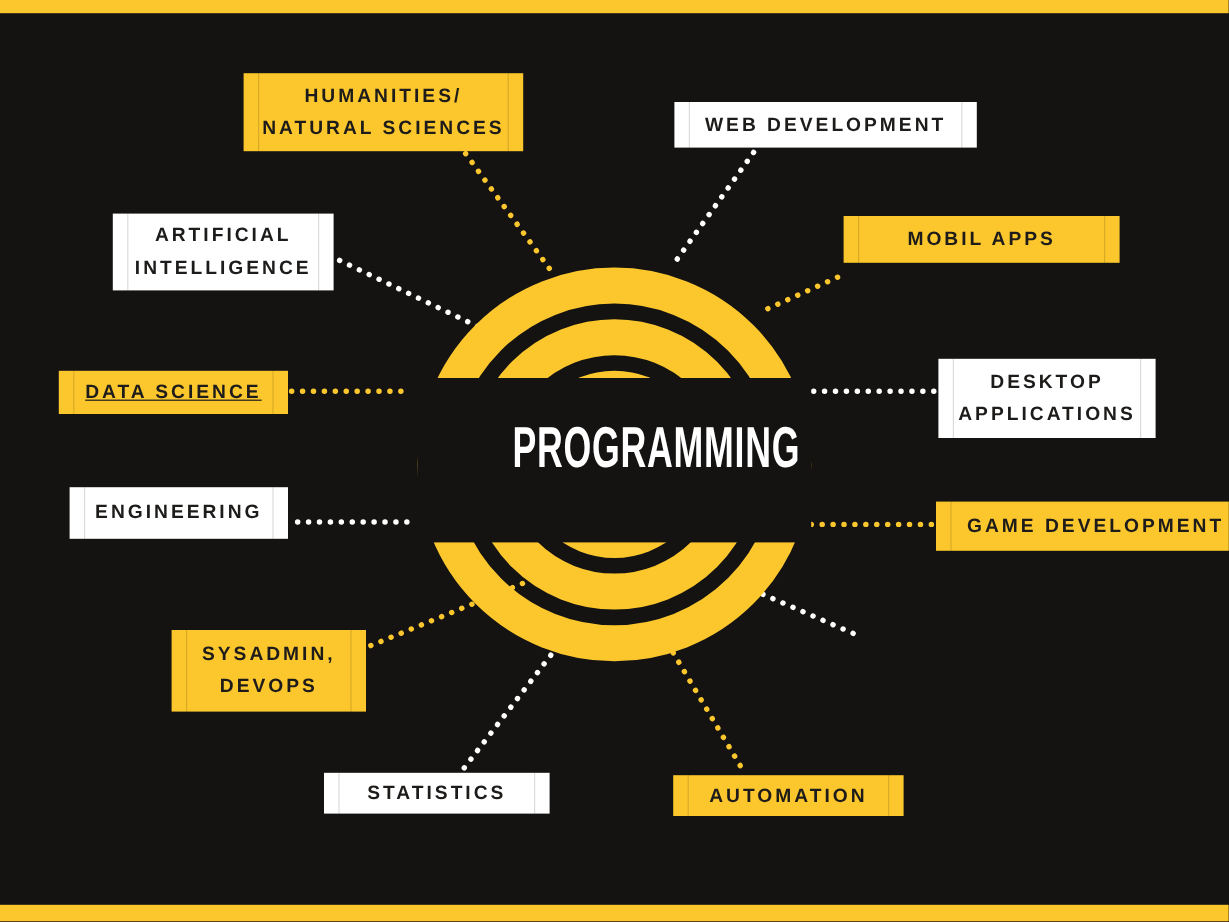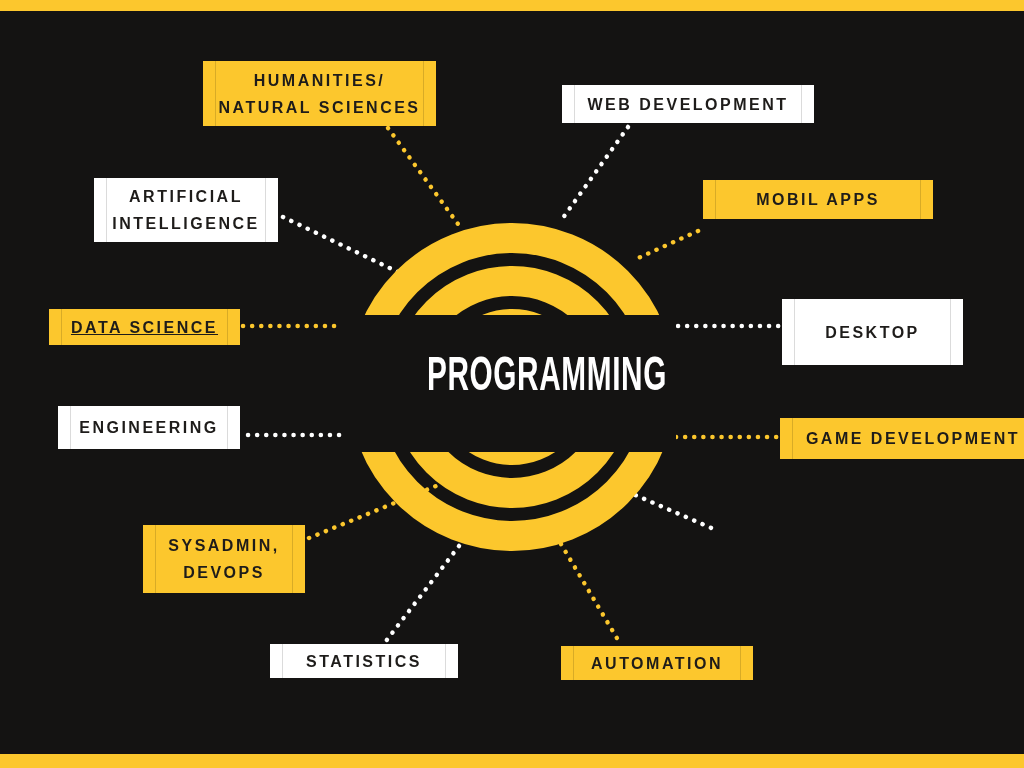--- a/index.html
+++ b/index.html
@@ -94,20 +94,21 @@
   <div class="node yellow" style="left:703px;top:180px;width:230px;height:39px;">
     <span>MOBIL APPS</span>
   </div>
 
   <div class="node yellow" style="left:49px;top:309px;width:191px;height:36px;text-decoration:underline;">
     <span>DATA SCIENCE</span>
   </div>
 
   <div class="node white" style="left:782px;top:299px;width:181px;height:66px;">
     <span>DESKTOP</span>
+    <span>APPLICATIONS</span>
   </div>
 
   <div class="node white" style="left:58px;top:406px;width:182px;height:43px;">
     <span>ENGINEERING</span>
   </div>
 
   <div class="node yellow" style="left:780px;top:418px;width:266px;height:41px;">
     <span>GAME DEVELOPMENT</span>
   </div>
 

